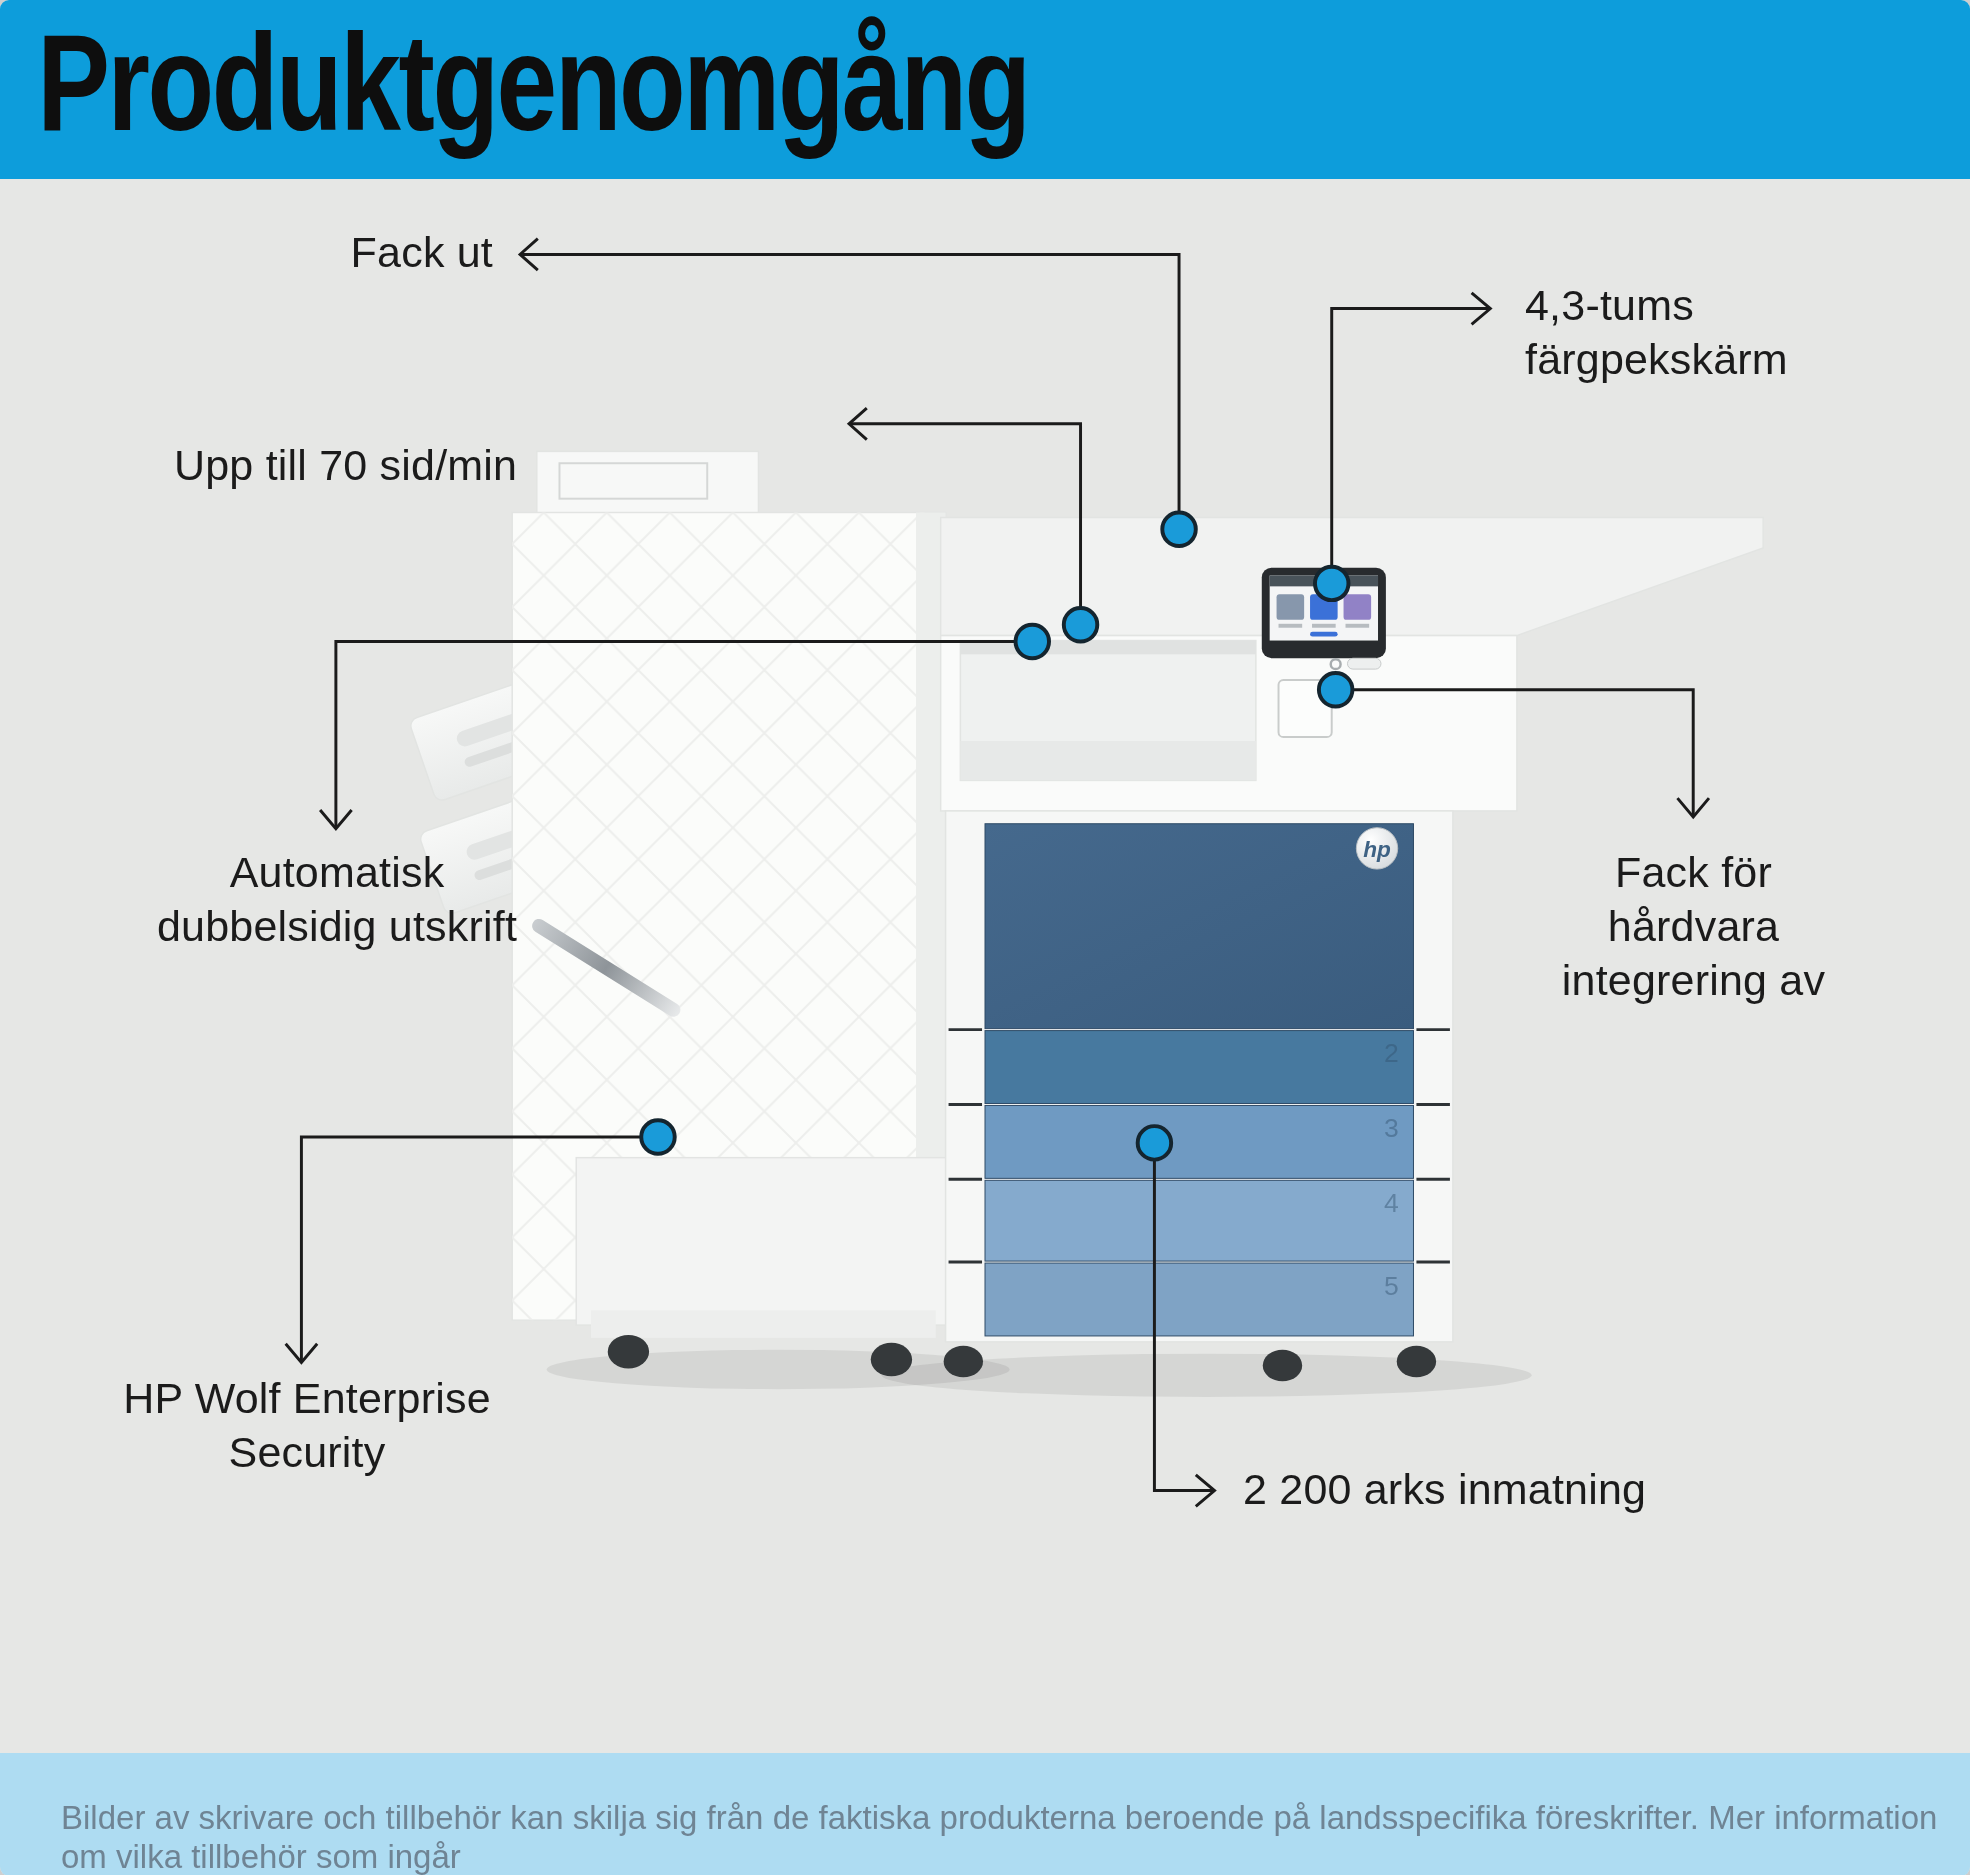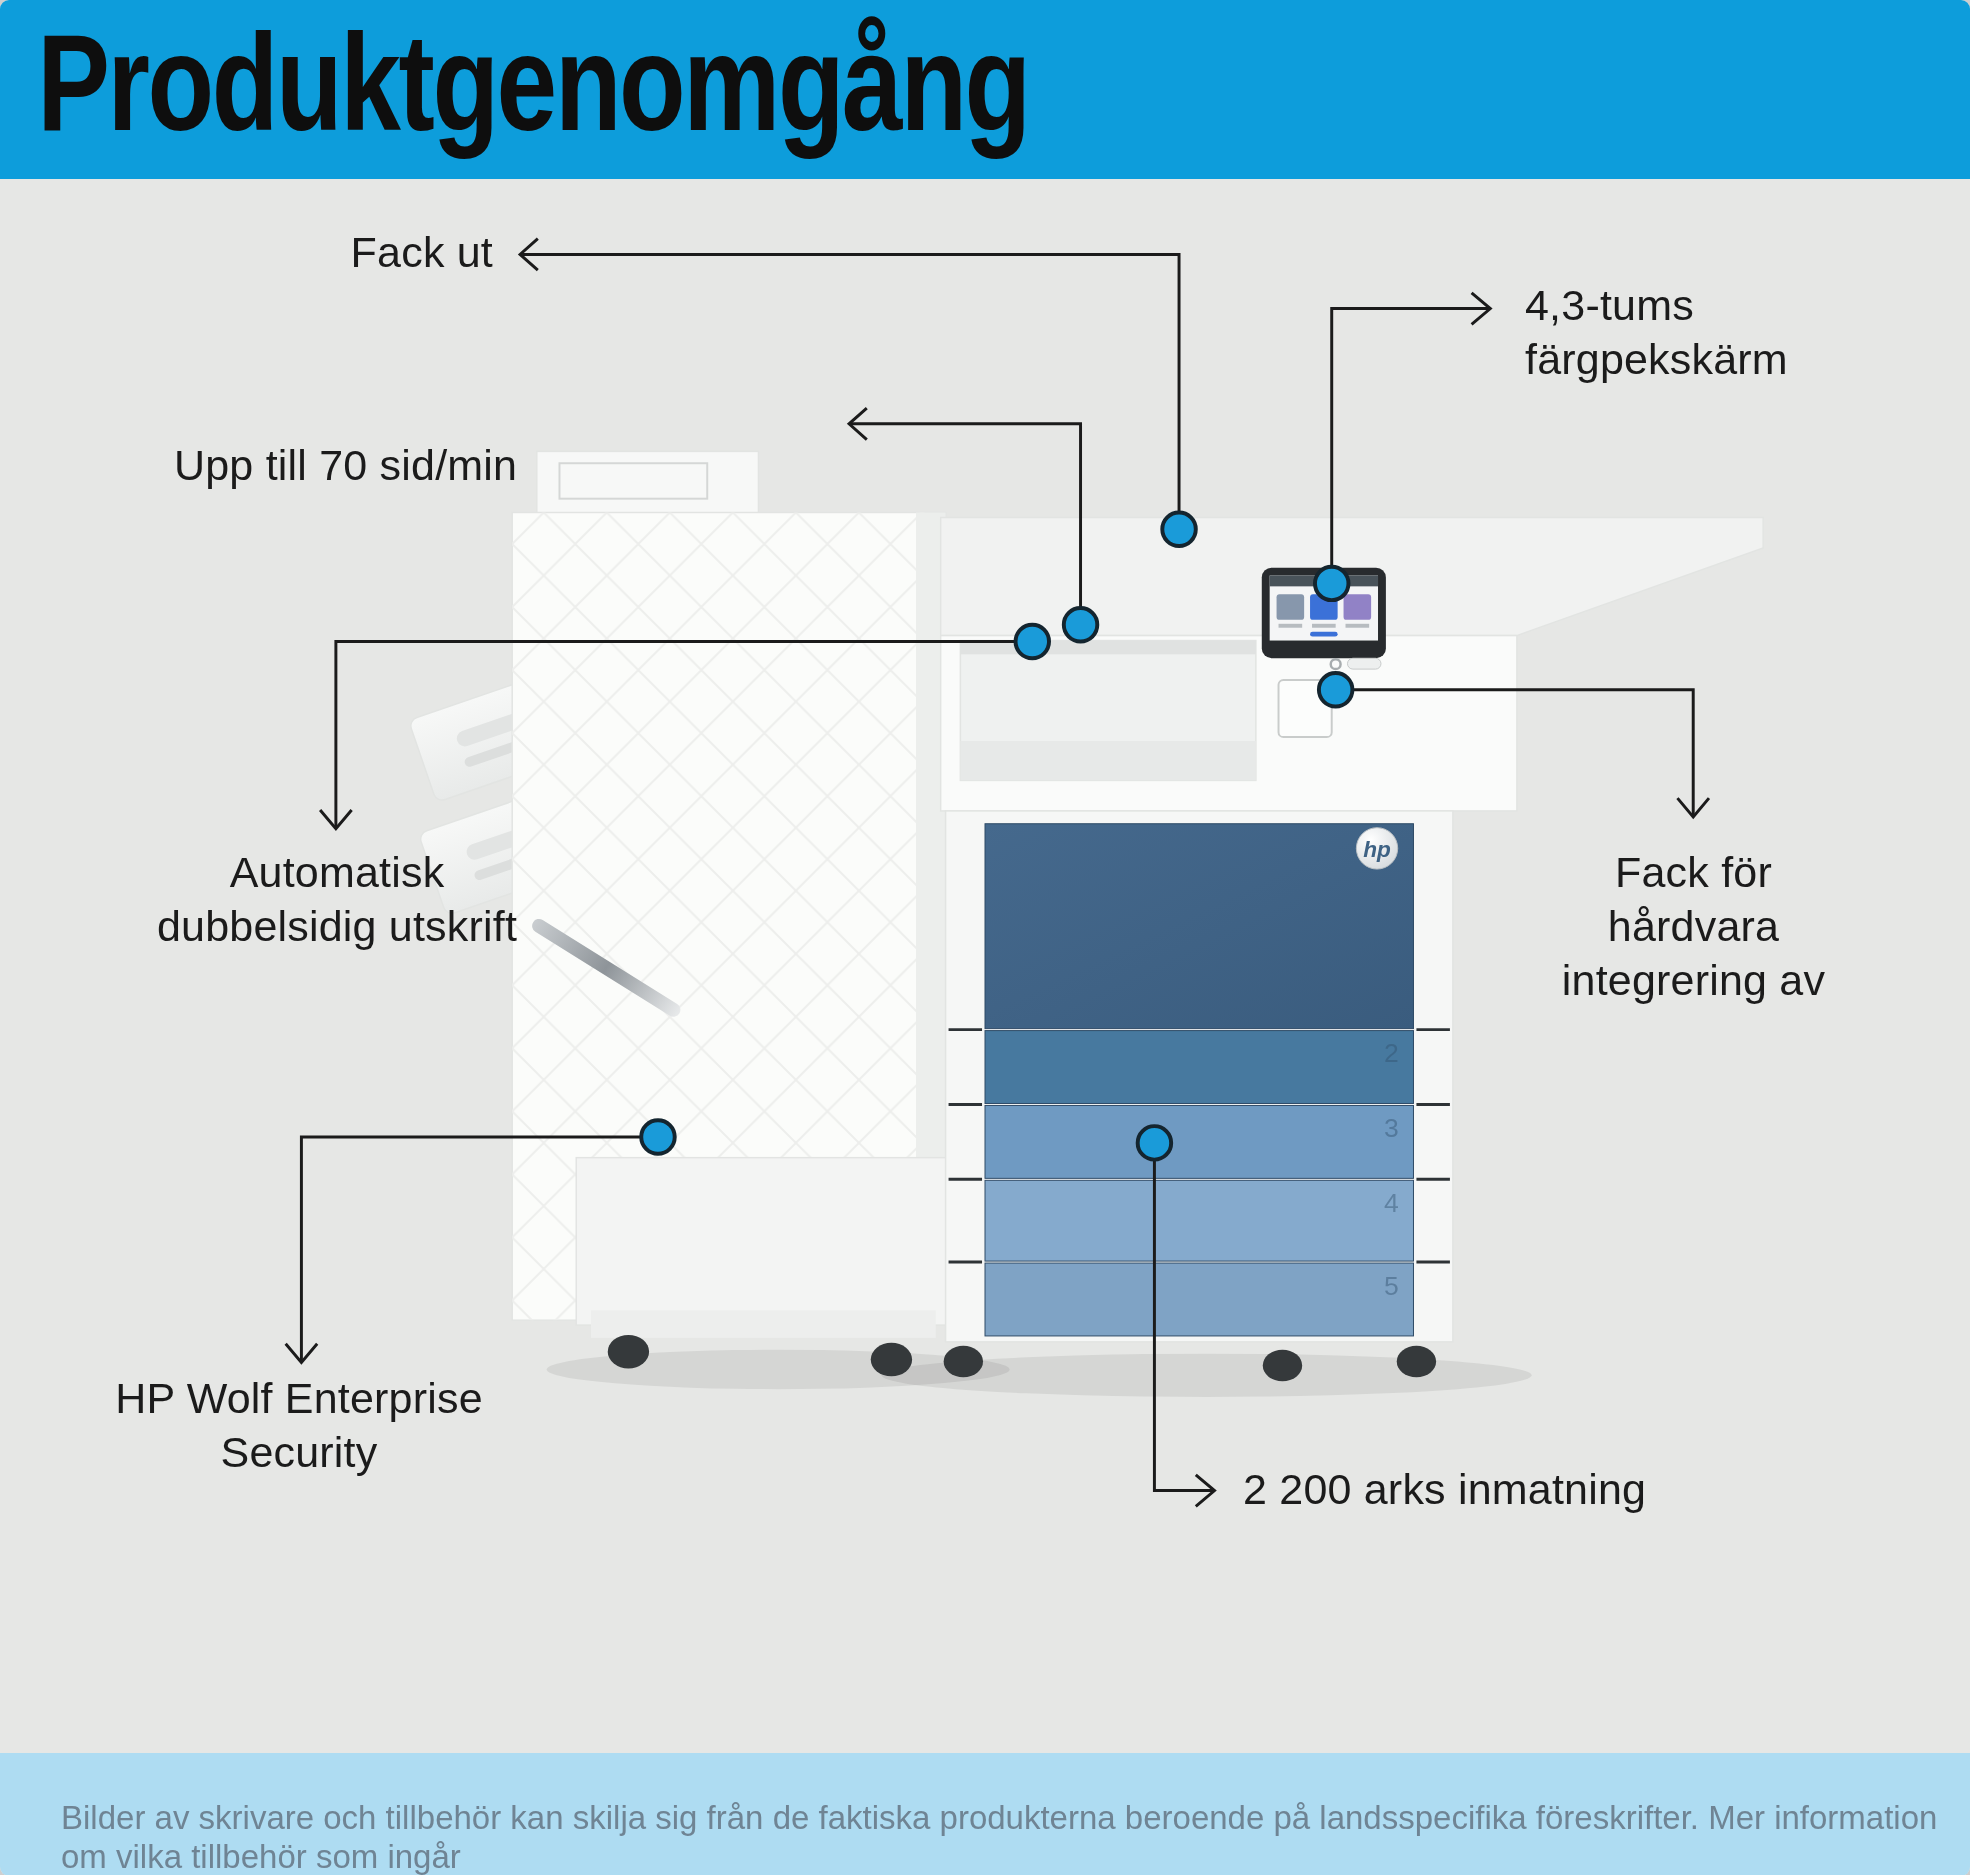--- a/index.html
+++ b/index.html
@@ -210,21 +210,21 @@
     <span>Automatisk</span>
     <span>dubbelsidig utskrift</span>
   </div>
 
   <div class="callout c-center" style="left:1472px;top:845px;width:443px;">
     <span>Fack för</span>
     <span>hårdvara</span>
     <span>integrering av</span>
   </div>
 
-  <div class="callout c-center" style="left:33px;top:1371px;width:532px;text-align:center;">
+  <div class="callout c-center" style="left:41px;top:1371px;width:532px;text-align:center;">
     <span>HP Wolf Enterprise</span>
     <span>Security</span>
   </div>
 
   <div class="callout" style="left:1243px;top:1462px;width:611px;">
     <span>2 200 arks inmatning</span>
   </div>
 
   <footer id="footer">
     <span class="ft first">Bilder av skrivare och tillbehör kan skilja sig från de faktiska produkterna beroende på landsspecifika föreskrifter. Mer information om vilka tillbehör som ingår</span>

